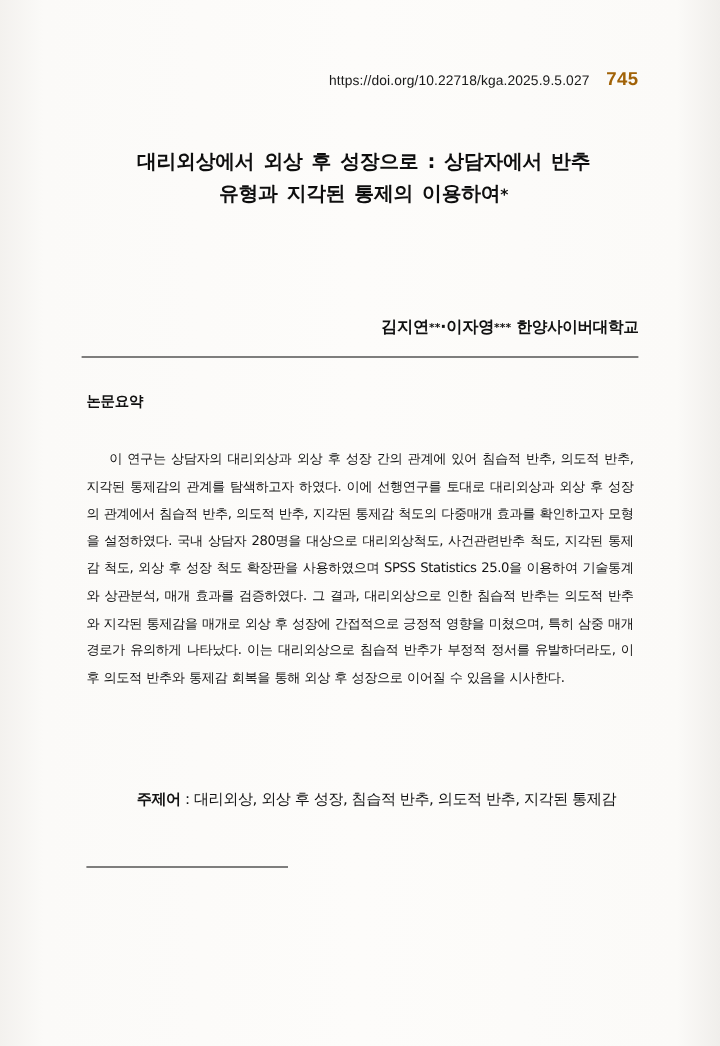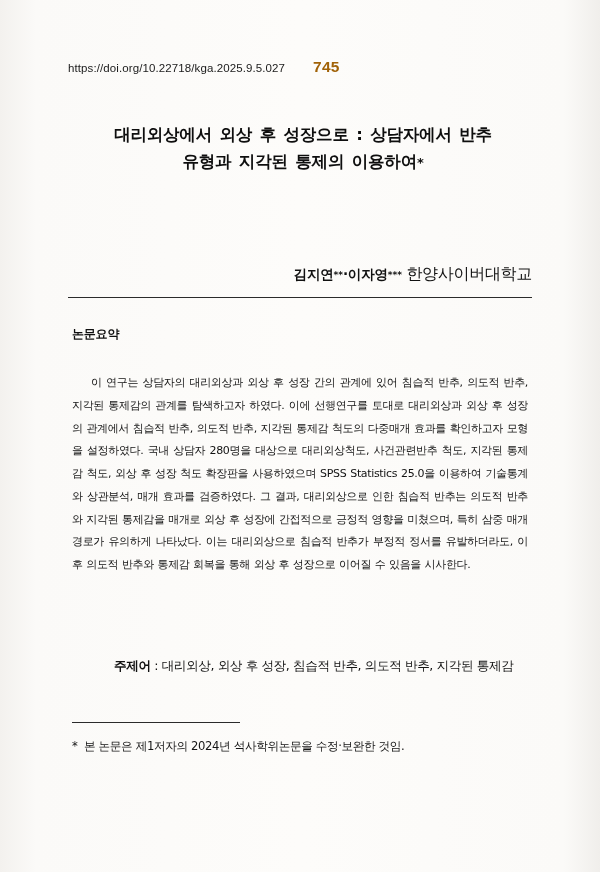--- a/index.html
+++ b/index.html
@@ -30,21 +30,22 @@
   }
 
   
   .runhead {
     position: absolute;
     top: 58px;
     left: 68px;
     width: 464px;
     display: flex;
     align-items: baseline;
-    gap: 28px;
+    justify-content: flex-end;
+    gap: 14px;
   }
   .doi {
     font-family: "Liberation Sans", sans-serif;
     font-size: 11.5px;
     color: #1a1a1a;
     letter-spacing: 0.1px;
   }
   .pageno {
     font-family: "Liberation Sans", sans-serif;
     font-size: 15.5px;
@@ -89,22 +90,22 @@
     color: #111;
     letter-spacing: -0.2px;
   }
   .authors .mark {
     font-size: 9px;
     font-weight: bold;
     vertical-align: 1px;
     letter-spacing: 0;
   }
   .authors .affil {
-    font-size: 16px;
-    font-weight: normal;
+    font-size: 13px;
+    font-weight: bold;
     letter-spacing: -0.3px;
   }
   .rule {
     position: absolute;
     top: 297px;
     left: 68px;
     width: 464px;
     height: 0;
     border-top: 1px solid #2b2b2b;
   }
@@ -211,17 +212,14 @@
 
   <div class="abs-body">이 연구는 상담자의 대리외상과 외상 후 성장 간의 관계에 있어 침습적 반추, 의도적 반추, 지각된 통제감의 관계를 탐색하고자 하였다. 이에 선행연구를 토대로 대리외상과 외상 후 성장의 관계에서 침습적 반추, 의도적 반추, 지각된 통제감 척도의 다중매개 효과를 확인하고자 모형을 설정하였다. 국내 상담자 280명을 대상으로 대리외상척도, 사건관련반추 척도, 지각된 통제감 척도, 외상 후 성장 척도 확장판을 사용하였으며 SPSS Statistics 25.0을 이용하여 기술통계와 상관분석, 매개 효과를 검증하였다. 그 결과, 대리외상으로 인한 침습적 반추는 의도적 반추와 지각된 통제감을 매개로 외상 후 성장에 간접적으로 긍정적 영향을 미쳤으며, 특히 삼중 매개 경로가 유의하게 나타났다. 이는 대리외상으로 침습적 반추가 부정적 정서를 유발하더라도, 이후 의도적 반추와 통제감 회복을 통해 외상 후 성장으로 이어질 수 있음을 시사한다.</div>
 
   <div class="keywords">
     <b>주제어</b><span> : </span><span>대리외상, 외상 후 성장, 침습적 반추, 의도적 반추, 지각된 통제감</span>
   </div>
 
   <div class="fn-rule"></div>
 
   <div class="footnotes">
-    <div class="fn">
-      <span class="sym">*</span><span>본 논문은 제1저자의 2024년 석사학위논문을 수정·보완한 것임.</span>
-    </div>
   </div>
 </div>
 
 </body></html>

